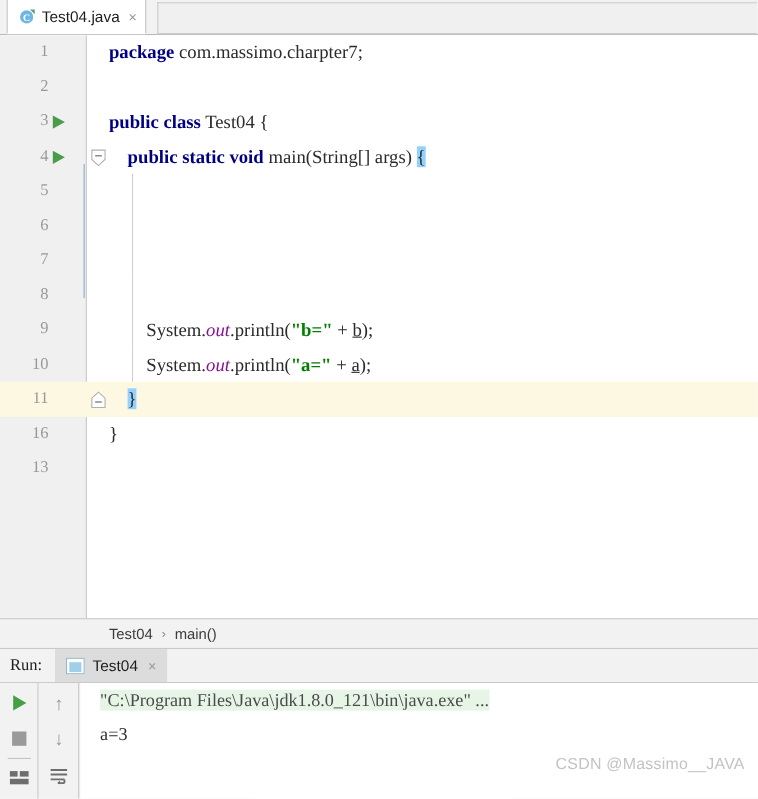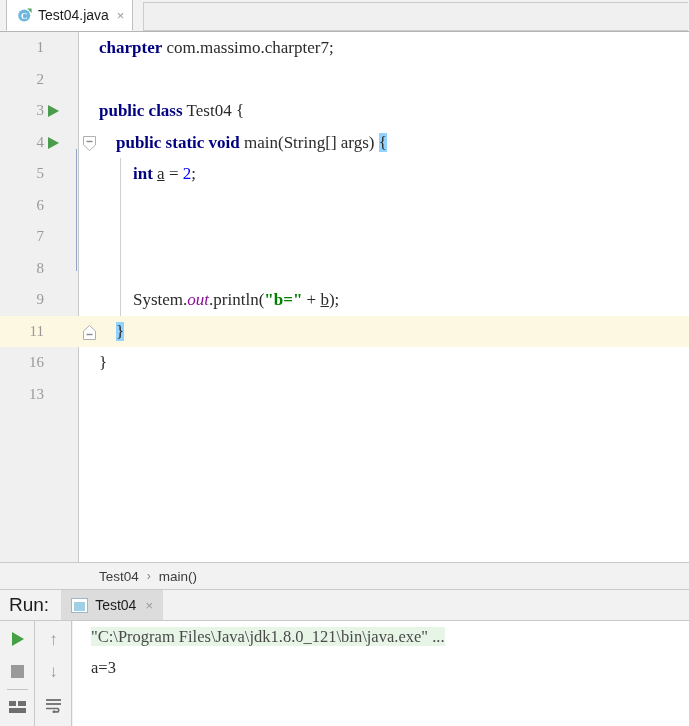--- a/index.html
+++ b/index.html
@@ -153,22 +153,23 @@
   }
   .run-header {
     position: absolute; left: 0; top: 0;
     width: 689px; height: 31px;
     border-bottom: 1px solid #c9c9c9;
     box-sizing: border-box;
     display: flex; align-items: center;
   }
   .run-label {
     margin-left: 9px;
-    font-size: 19px;
+    font-size: 15px;
     color: #1d1d1d;
+    font-family: Liberation Serif, serif;
   }
   .run-tab {
     margin-left: 12px;
     height: 30px;
     display: flex; align-items: center;
     padding: 0 10px;
     background: #dcdcdc;
   }
   .run-tab-icon {
     width: 15px; height: 13px;
@@ -272,21 +273,21 @@
   </div>
 </div>
 
 <div class="editor">
   <div class="gutter-bg"></div>
   <div class="fold-line"></div>
   <div class="code-area">
 
     <div class="row">
       <span class="lineno">1</span>
-      <span class="code"><span class="kw">charpter</span> com.massimo.charpter7;</span>
+      <span class="code"><span class="kw">package</span> com.massimo.charpter7;</span>
     </div>
 
     <div class="row">
       <span class="lineno">2</span>
       <span class="code"></span>
     </div>
 
     <div class="row">
       <span class="lineno">3</span>
       <span class="runmark"></span>
@@ -301,21 +302,20 @@
           <path d="M2.5 1.5 H14.5 V10 L8.5 15.5 L2.5 10 Z" fill="#ffffff" stroke="#b0b0b0" stroke-width="1"></path>
           <line x1="5.5" y1="6.5" x2="11.5" y2="6.5" stroke="#8a8a8a" stroke-width="1.4"></line>
         </svg>
       </span>
       <span class="code">    <span class="kw">public static void</span> main(String[] args) <span class="brace-hl">{</span></span>
     </div>
 
     <div class="row">
       <span class="lineno">5</span>
       <span class="indent-guide"></span>
-      <span class="code">        <span class="kw">int</span> <span class="var">a</span> = <span class="num">2</span>;</span>
     </div>
 
     <div class="row">
       <span class="lineno">6</span>
       <span class="indent-guide"></span>
     </div>
 
     <div class="row">
       <span class="lineno">7</span>
       <span class="indent-guide"></span>
@@ -326,20 +326,25 @@
       <span class="lineno">8</span>
       <span class="indent-guide"></span>
     </div>
 
     <div class="row">
       <span class="lineno">9</span>
       <span class="indent-guide"></span>
       <span class="code">        System.<span class="fld">out</span>.println(<span class="str">"b="</span> + <span class="var">b</span>);</span>
     </div>
 
+    <div class="row">
+      <span class="lineno">10</span>
+      <span class="indent-guide"></span>
+      <span class="code">        System.<span class="fld">out</span>.println(<span class="str">"a="</span> + <span class="var">a</span>);</span>
+    </div>
 
     <div class="row cur">
       <span class="lineno">11</span>
       <span class="foldmark">
         <svg width="17" height="17" viewBox="0 0 17 17">
           <path d="M2.5 15.5 H14.5 V7 L8.5 1.5 L2.5 7 Z" fill="#ffffff" stroke="#b0b0b0" stroke-width="1"></path>
           <line x1="5.5" y1="10.5" x2="11.5" y2="10.5" stroke="#8a8a8a" stroke-width="1.4"></line>
         </svg>
       </span>
       <span class="code">    <span class="brace-hl">}</span></span>
@@ -407,15 +412,16 @@
           <path d="M1 10.5 H13 a2.6 2.6 0 0 1 0 3.4 H8" fill="none" stroke="#6e6e6e" stroke-width="1.6"></path>
           <path d="M9.6 11.6 L7 13.9 L9.6 15.4 Z" fill="#6e6e6e"></path>
         </svg>
       </span>
     </div>
   </div>
 
   <div class="console">
     <div class="con-line cmd"><span class="con-cmd-hl">"C:\Program Files\Java\jdk1.8.0_121\bin\java.exe" ...</span></div>
     <div class="con-line">a=3</div>
+    <div class="watermark">CSDN @Massimo__JAVA</div>
   </div>
 
 </div>
 
 </body></html>

